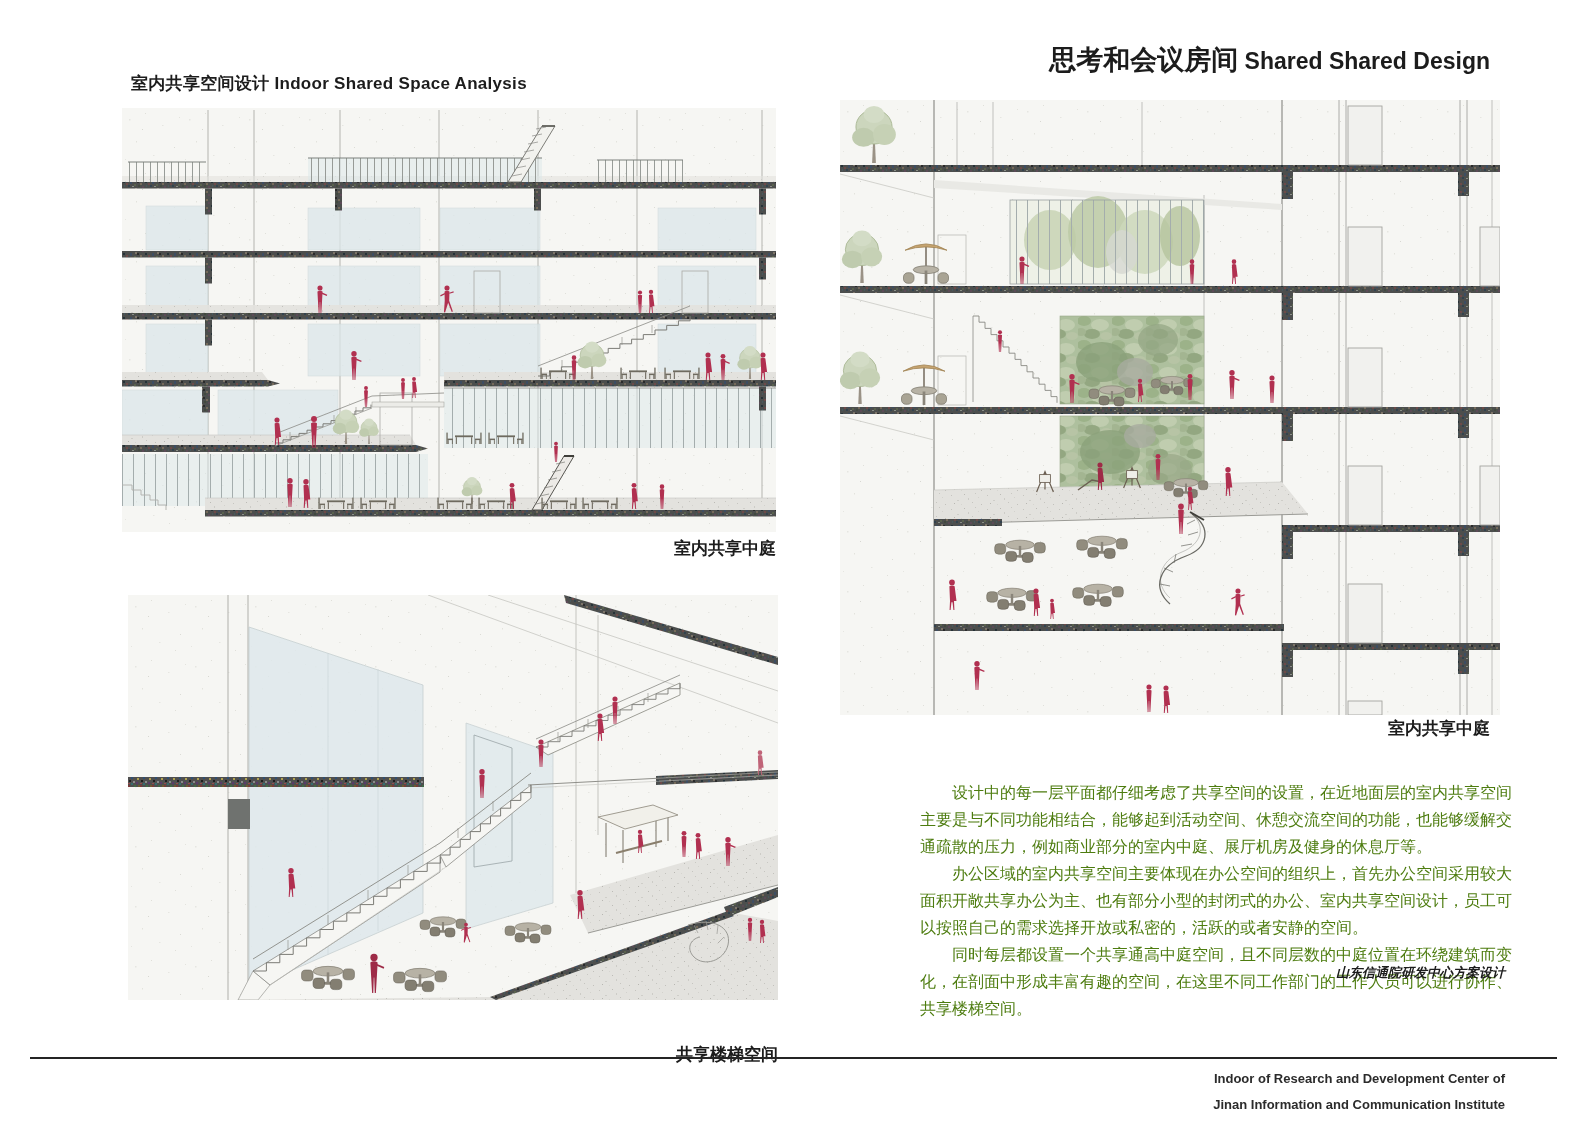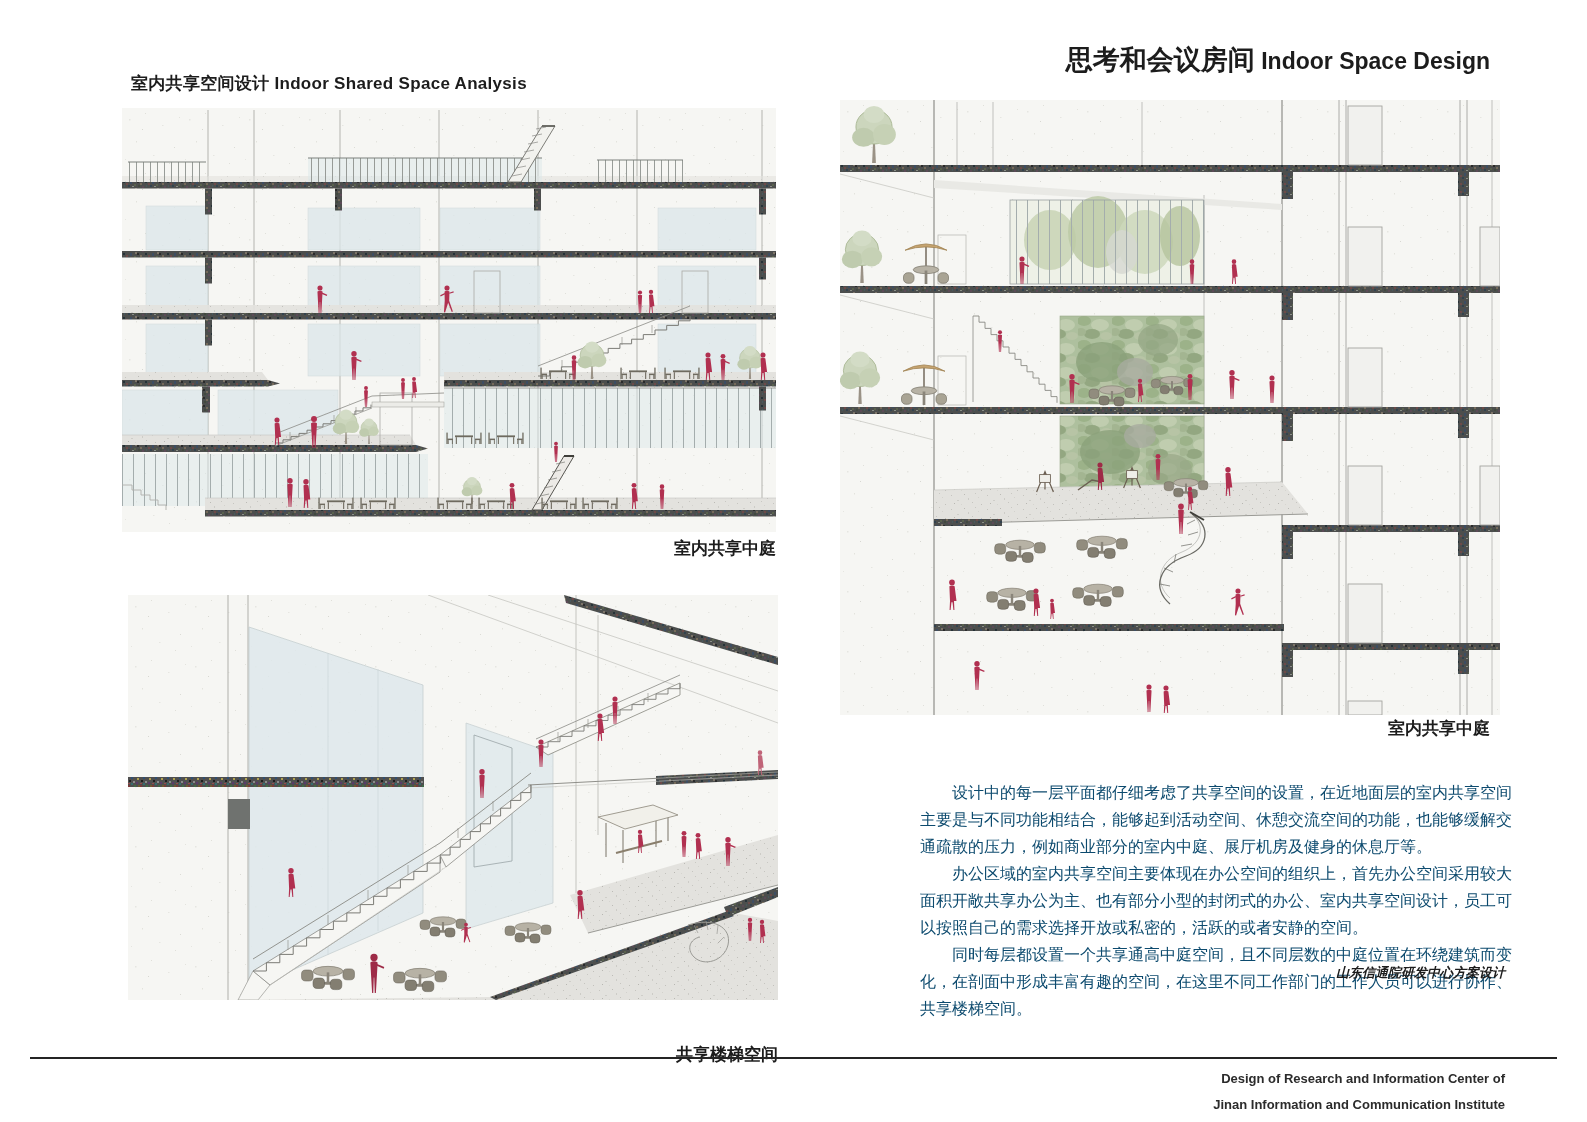--- a/index.html
+++ b/index.html
@@ -8,21 +8,21 @@
   .abs{position:absolute;}
   .title-left{left:131px;top:72px;font-size:17px;font-weight:700;letter-spacing:.3px;}
   .title-right{right:97px;top:42px;text-align:right;white-space:nowrap;}
   .title-right .zh{font-size:27px;font-weight:700;}
   .title-right .en{font-size:23px;font-weight:700;}
   .caption{font-size:17px;font-weight:700;text-align:right;font-family:Liberation Serif, serif;}
   #cap1{left:122px;top:537px;width:654px;}
   #cap2{left:128px;top:1003px;width:650px;margin-top:40px;}
   #cap3{left:840px;top:717px;width:650px;}
   #bodytext{left:920px;top:779px;width:592px;font-size:16px;line-height:27px;
-            text-align:justify;color:#0c4a6e;}
+            text-align:justify;color:#4d7c0f;}
   #bodytext p{margin:0;text-indent:2em;}
   #foot-zh{right:82px;top:964px;font-size:13px;font-weight:700;font-style:italic;}
   #rule{left:30px;top:1057px;width:1527px;height:2px;background:#242424;}
   .foot-en{right:82px;font-size:13px;font-weight:700;color:#2b2b2b;text-align:right;}
   #foot-en1{top:1071px;} #foot-en2{top:1097px;}
   svg.drawing{position:absolute;display:block;}
   #d1{left:122px;top:108px;} #d2{left:128px;top:595px;} #d3{left:840px;top:100px;}
 </style>
 </head>
 <body>
@@ -157,21 +157,21 @@
   </g>
   <g id="easel" stroke="#6b5f52" stroke-width="1" fill="none">
     <path d="M-7,0 L0,-17 L7,0 M0,-17 L0,-2"></path>
     <rect x="-4.5" y="-14.5" width="9" height="6.5" fill="#efeee9" stroke-width=".7"></rect>
   </g>
 </defs>
 </svg>
 
 <div class="abs title-left">室内共享空间设计 Indoor Shared Space Analysis</div>
 <div class="abs title-right">
-  <span class="zh">思考和会议房间</span><span class="en"> Indoor Space Design</span>
+  <span class="zh">思考和会议房间</span><span class="en"> Shared Shared Design</span>
 </div>
 
 <svg id="d1" class="drawing" width="654" height="424" viewBox="0 0 654 424">
   <g>
     <rect width="654" height="424" fill="#f6f6f3"></rect>
         <rect width="654" height="424" fill="url(#paper)"></rect>
   </g>
   <g stroke="#b4b4af" stroke-width="1">
     <line x1="86" y1="2" x2="86" y2="404"></line>
         <line x1="132" y1="2" x2="132" y2="404"></line>
@@ -543,16 +543,16 @@
 <div id="cap3" class="abs caption">室内共享中庭</div>
 
 <div id="bodytext" class="abs">
   <p>设计中的每一层平面都仔细考虑了共享空间的设置，在近地面层的室内共享空间主要是与不同功能相结合，能够起到活动空间、休憩交流空间的功能，也能够缓解交通疏散的压力，例如商业部分的室内中庭、展厅机房及健身的休息厅等。</p>
   <p>办公区域的室内共享空间主要体现在办公空间的组织上，首先办公空间采用较大面积开敞共享办公为主、也有部分小型的封闭式的办公、室内共享空间设计，员工可以按照自己的需求选择开放或私密的，活跃的或者安静的空间。</p>
   <p>同时每层都设置一个共享通高中庭空间，且不同层数的中庭位置在环绕建筑而变化，在剖面中形成丰富有趣的空间，在这里不同工作部门的工作人员可以进行协作、共享楼梯空间。</p>
 </div>
 
 <div id="foot-zh" class="abs">山东信通院研发中心方案设计</div>
 <div id="rule" class="abs"></div>
-<div id="foot-en1" class="abs foot-en">Design of Research and Information Center of</div>
+<div id="foot-en1" class="abs foot-en">Indoor of Research and Development Center of</div>
 <div id="foot-en2" class="abs foot-en">Jinan Information and Communication Institute</div>
 
 </div>
 
 </body></html>

